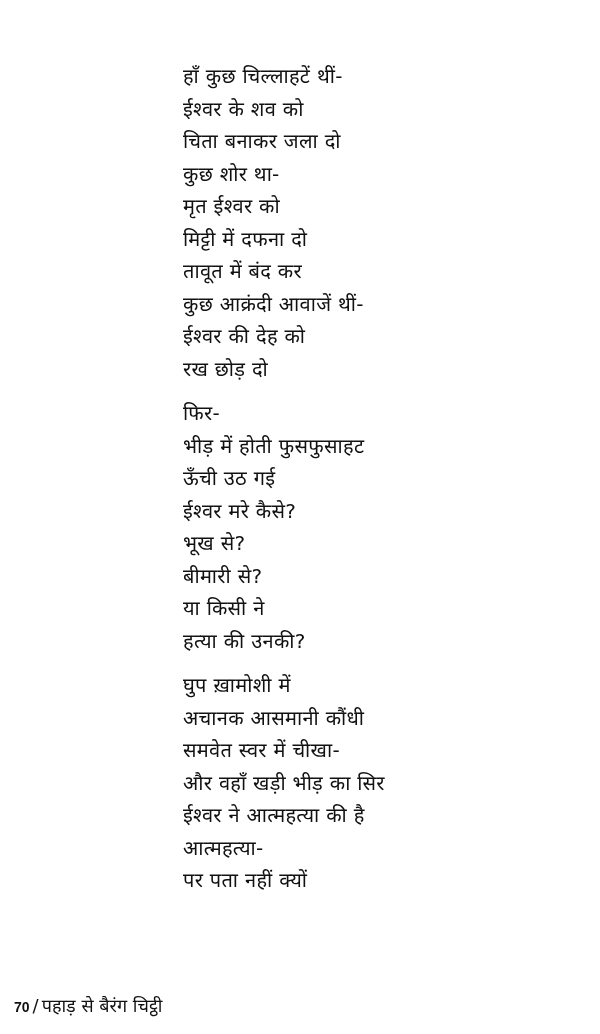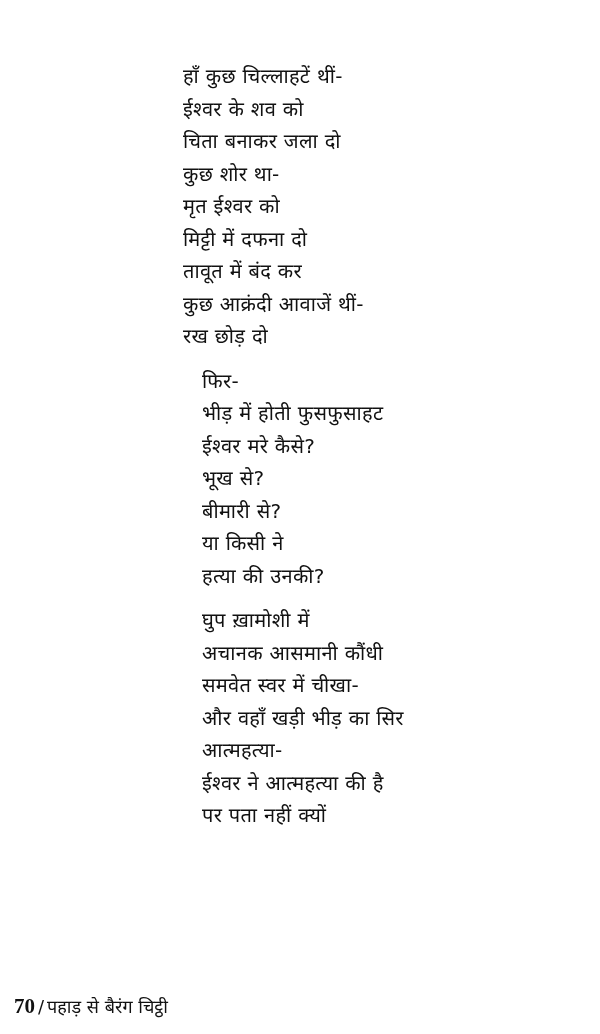--- a/index.html
+++ b/index.html
@@ -27,42 +27,41 @@
       left: 183px;
       top: 44px;
       width: 300px;
     }
     .stanza {
       margin: 0;
       padding: 0;
     }
     .stanza + .stanza {
       margin-top: 12px;
-      margin-left: 19px;
     }
     .line {
       display: block;
       font-size: 20px;
       line-height: 32.5px;
       height: 32.5px;
       white-space: nowrap;
       letter-spacing: 0.3px;
     }
     .footer {
       position: absolute;
       left: 14px;
       top: 976px;
       font-size: 18px;
       line-height: 28px;
       white-space: nowrap;
     }
     .footer .page-num {
       font-weight: bold;
-      font-family: Liberation Serif, serif;
-      font-size: 21px;
+      font-family: Liberation Sans, sans-serif;
+      font-size: 14px;
       margin-top: 40px;
     }
     .footer .sep {
       margin: 0 3px;
     }
   </style>
 </head>
 <body>
 
 <div class="page">
@@ -71,40 +70,42 @@
 
     <div class="stanza">
       <span class="line">हाँ कुछ चिल्लाहटें थीं-</span>
       <span class="line">ईश्वर के शव को</span>
       <span class="line">चिता बनाकर जला दो</span>
       <span class="line">कुछ शोर था-</span>
       <span class="line">मृत ईश्वर को</span>
       <span class="line">मिट्टी में दफना दो</span>
       <span class="line">तावूत में बंद कर</span>
       <span class="line">कुछ आक्रंदी आवाजें थीं-</span>
+      <span class="line">ईश्वर की देह को</span>
       <span class="line">रख छोड़ दो</span>
     </div>
 
     <div class="stanza">
       <span class="line">फिर-</span>
       <span class="line">भीड़ में होती फुसफुसाहट</span>
+      <span class="line">ऊँची उठ गई</span>
       <span class="line">ईश्वर मरे कैसे?</span>
       <span class="line">भूख से?</span>
       <span class="line">बीमारी से?</span>
       <span class="line">या किसी ने</span>
       <span class="line">हत्या की उनकी?</span>
     </div>
 
     <div class="stanza">
       <span class="line">घुप ख़ामोशी में</span>
       <span class="line">अचानक आसमानी कौंधी</span>
       <span class="line">समवेत स्वर में चीखा-</span>
       <span class="line">और वहाँ खड़ी भीड़ का सिर</span>
+      <span class="line">ईश्वर ने आत्महत्या की है</span>
       <span class="line">आत्महत्या-</span>
-      <span class="line">ईश्वर ने आत्महत्या की है</span>
       <span class="line">पर पता नहीं क्यों</span>
     </div>
 
   </div>
 
   <div class="footer">
     <span class="page-num">70</span><span class="sep">/</span><span class="book-title">पहाड़ से बैरंग चिट्ठी</span>
   </div>
 
 </div>

